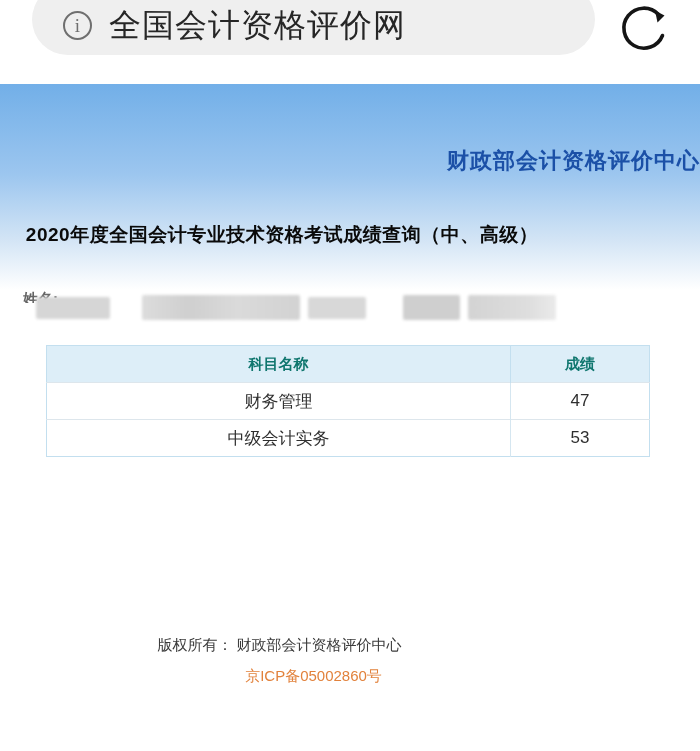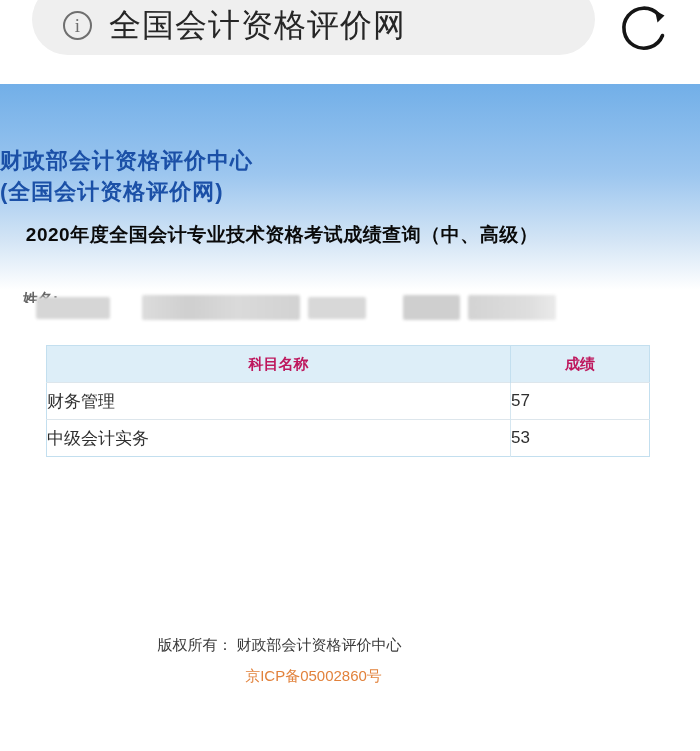--- a/index.html
+++ b/index.html
@@ -32,21 +32,21 @@
   .refresh-btn { position: absolute; left: 620px; top: 2px; width: 52px; height: 52px; cursor: pointer; }
   .refresh-btn svg { display: block; }
 
   
   .page {
     position: absolute; left: 0; top: 84px; width: 700px; height: 667px;
     background-color: #ffffff;
     background-image: linear-gradient(180deg, #72afe8 0px, #9cc6ef 90px, #d2e4f5 155px, #ffffff 206px);
     background-repeat: no-repeat; background-size: 100% 206px;
   }
-  .org-title { position: absolute; left: 0; width: 700px; text-align: left;
+  .org-title { position: absolute; left: 0; width: 700px; text-align: right;
     font-size: 22px; font-weight: bold; color: #1b50a7; letter-spacing: 1px; }
   .org-title.line1 { top: 62px; }
   .org-title.line2 { top: 93px; }
   .page-subtitle { position: absolute; top: 138px; left: 0; width: 564px; text-align: center;
     font-size: 19px; font-weight: bold; color: #0a0a0a; letter-spacing: 0.5px; }
 
   
   .identity-row { position: absolute; top: 204px; left: 0; width: 700px; height: 36px; }
   .identity-label {
     position: absolute; left: 23px; top: 2px; height: 13px; overflow: hidden;
@@ -64,24 +64,24 @@
   
   .score-table {
     position: absolute; top: 261px; left: 46px; width: 603px;
     border-collapse: collapse; table-layout: fixed;
     border: 1px solid #c3dfef; background: #ffffff;
   }
   .score-table col.c-subject { width: 464px; }
   .score-table col.c-score   { width: 139px; }
   .score-table th {
     height: 37px; background: #ddeef8; font-size: 15px; font-weight: bold;
-    color: #be185d; text-align: center; border-left: 1px solid #c3dfef;
+    color: #0f766e; text-align: center; border-left: 1px solid #c3dfef;
   }
   .score-table td {
-    height: 37px; font-size: 17px; color: #2f2f2f; text-align: left;
+    height: 37px; font-size: 17px; color: #2f2f2f; text-align: center;
     border-top: 1px solid #dde6ec; border-left: 1px solid #d5e6f0; background: #fff;
   }
   .score-table th:first-child, .score-table td:first-child { border-left: none; }
 
   
   .footer-copyright { position: absolute; top: 552px; left: 0; width: 559px; text-align: center;
     font-size: 15px; color: #3a3a3a; }
   .footer-icp { position: absolute; top: 583px; left: 0; width: 627px; text-align: center;
     font-size: 15px; color: #e2823c; cursor: pointer; }
 </style>
@@ -101,21 +101,20 @@
           <path d="M 38.5 12.5 A 20 20 0 1 0 42.5 33.5" fill="none" stroke="#151515" stroke-width="3.6" stroke-linecap="round"></path>
           <path d="M 35.0 8.5 L 44.5 13.5 L 37.5 20.5 Z" fill="#151515"></path>
         </svg>
       </span>
     </div>
   </div>
 
   <div class="page">
 
     <div class="org-title line1">财政部会计资格评价中心</div>
-    <div class="org-title line2">(全国会计资格评价网)</div>
 
     <div class="page-subtitle">2020年度全国会计专业技术资格考试成绩查询（中、高级）</div>
 
     <div class="identity-row">
       <span class="identity-label">姓名:</span>
       <span class="redact r1"></span>
       <span class="redact r2"></span>
       <span class="redact r3"></span>
       <span class="redact r4"></span>
       <span class="redact r5"></span>
@@ -128,21 +127,21 @@
         </colgroup>
       <thead>
         <tr>
           <th>科目名称</th>
           <th>成绩</th>
         </tr>
       </thead>
       <tbody>
         <tr>
           <td>财务管理</td>
-          <td>57</td>
+          <td>47</td>
         </tr>
         <tr>
           <td>中级会计实务</td>
           <td>53</td>
         </tr>
       </tbody>
     </table>
 
     <div class="footer-copyright">版权所有： 财政部会计资格评价中心</div>
     <div class="footer-icp">京ICP备05002860号</div>

